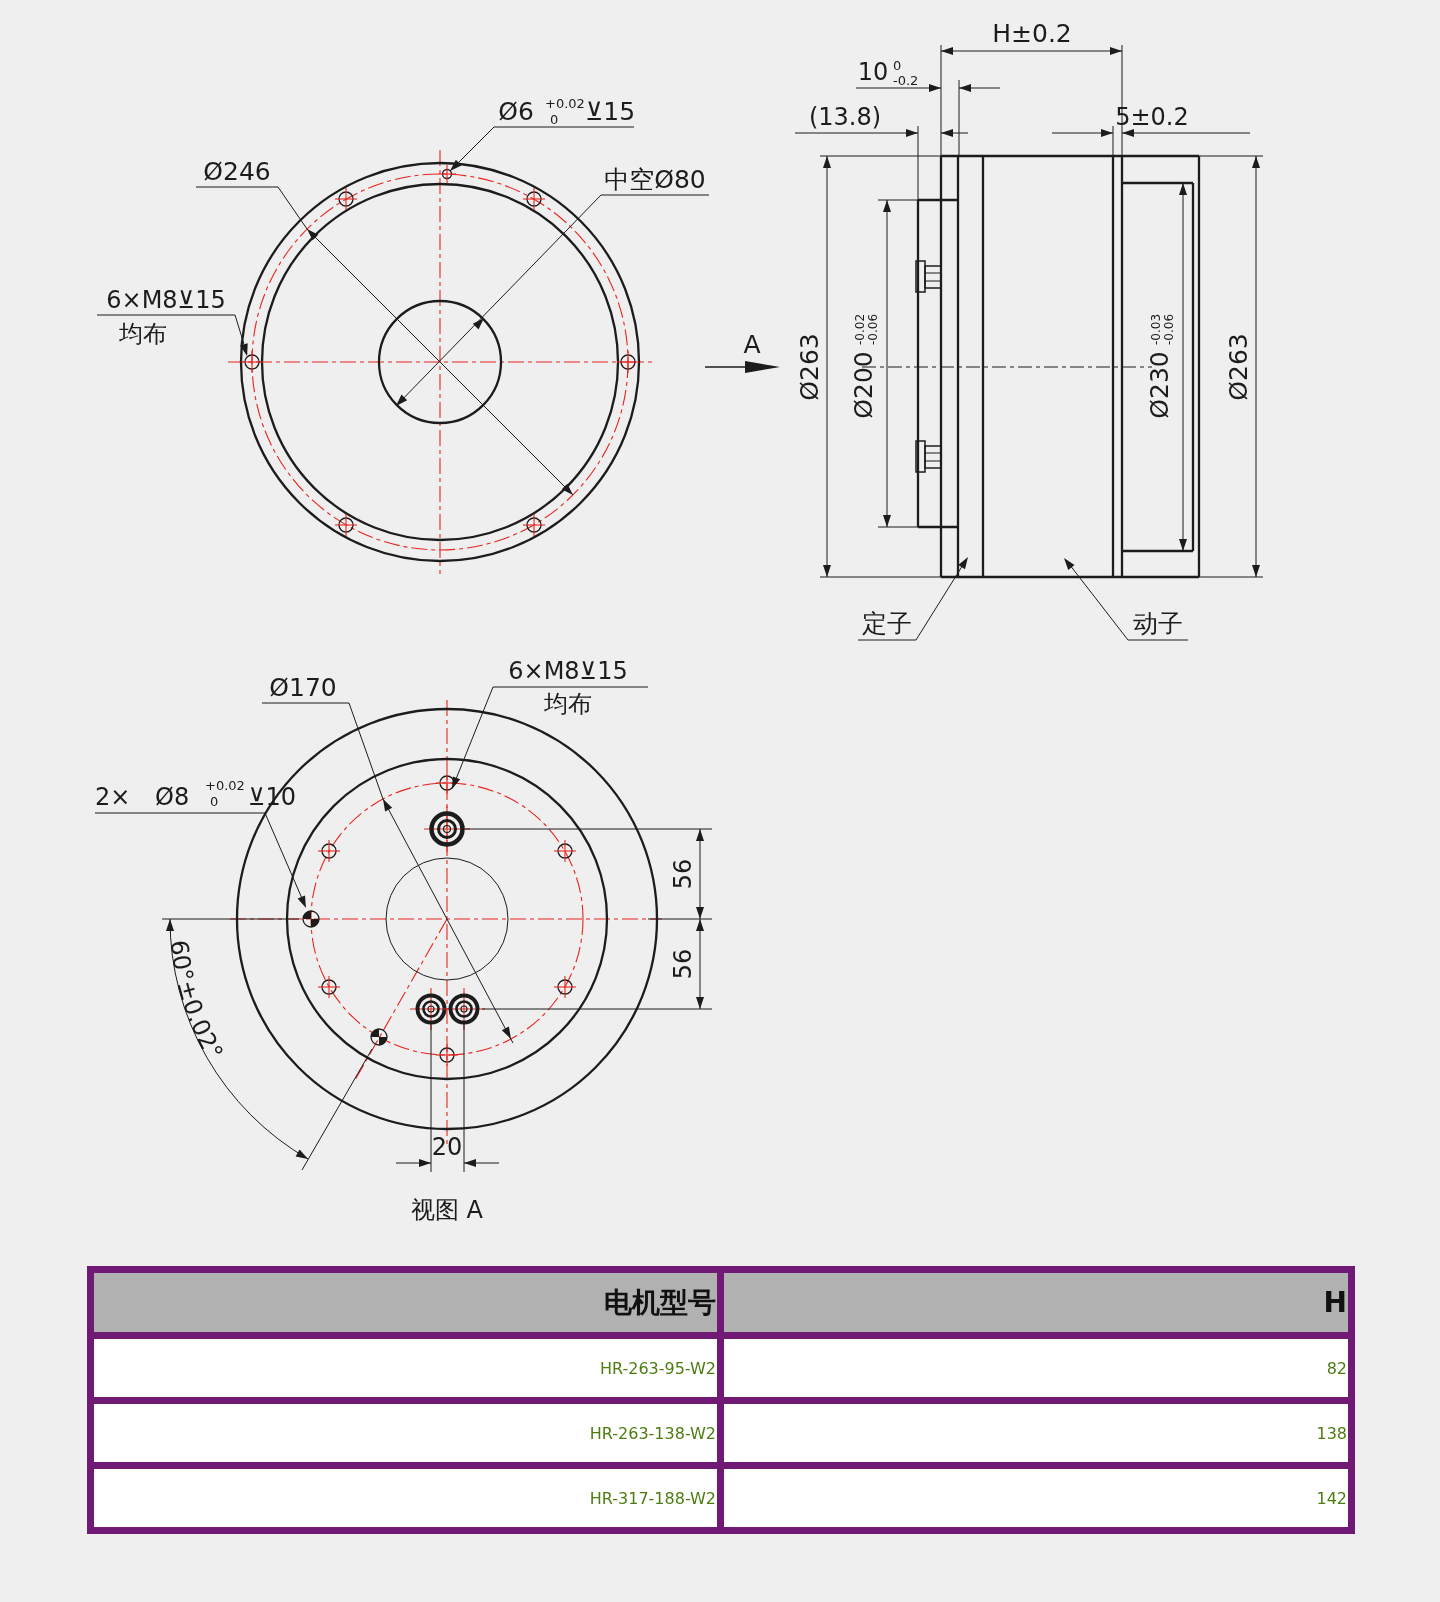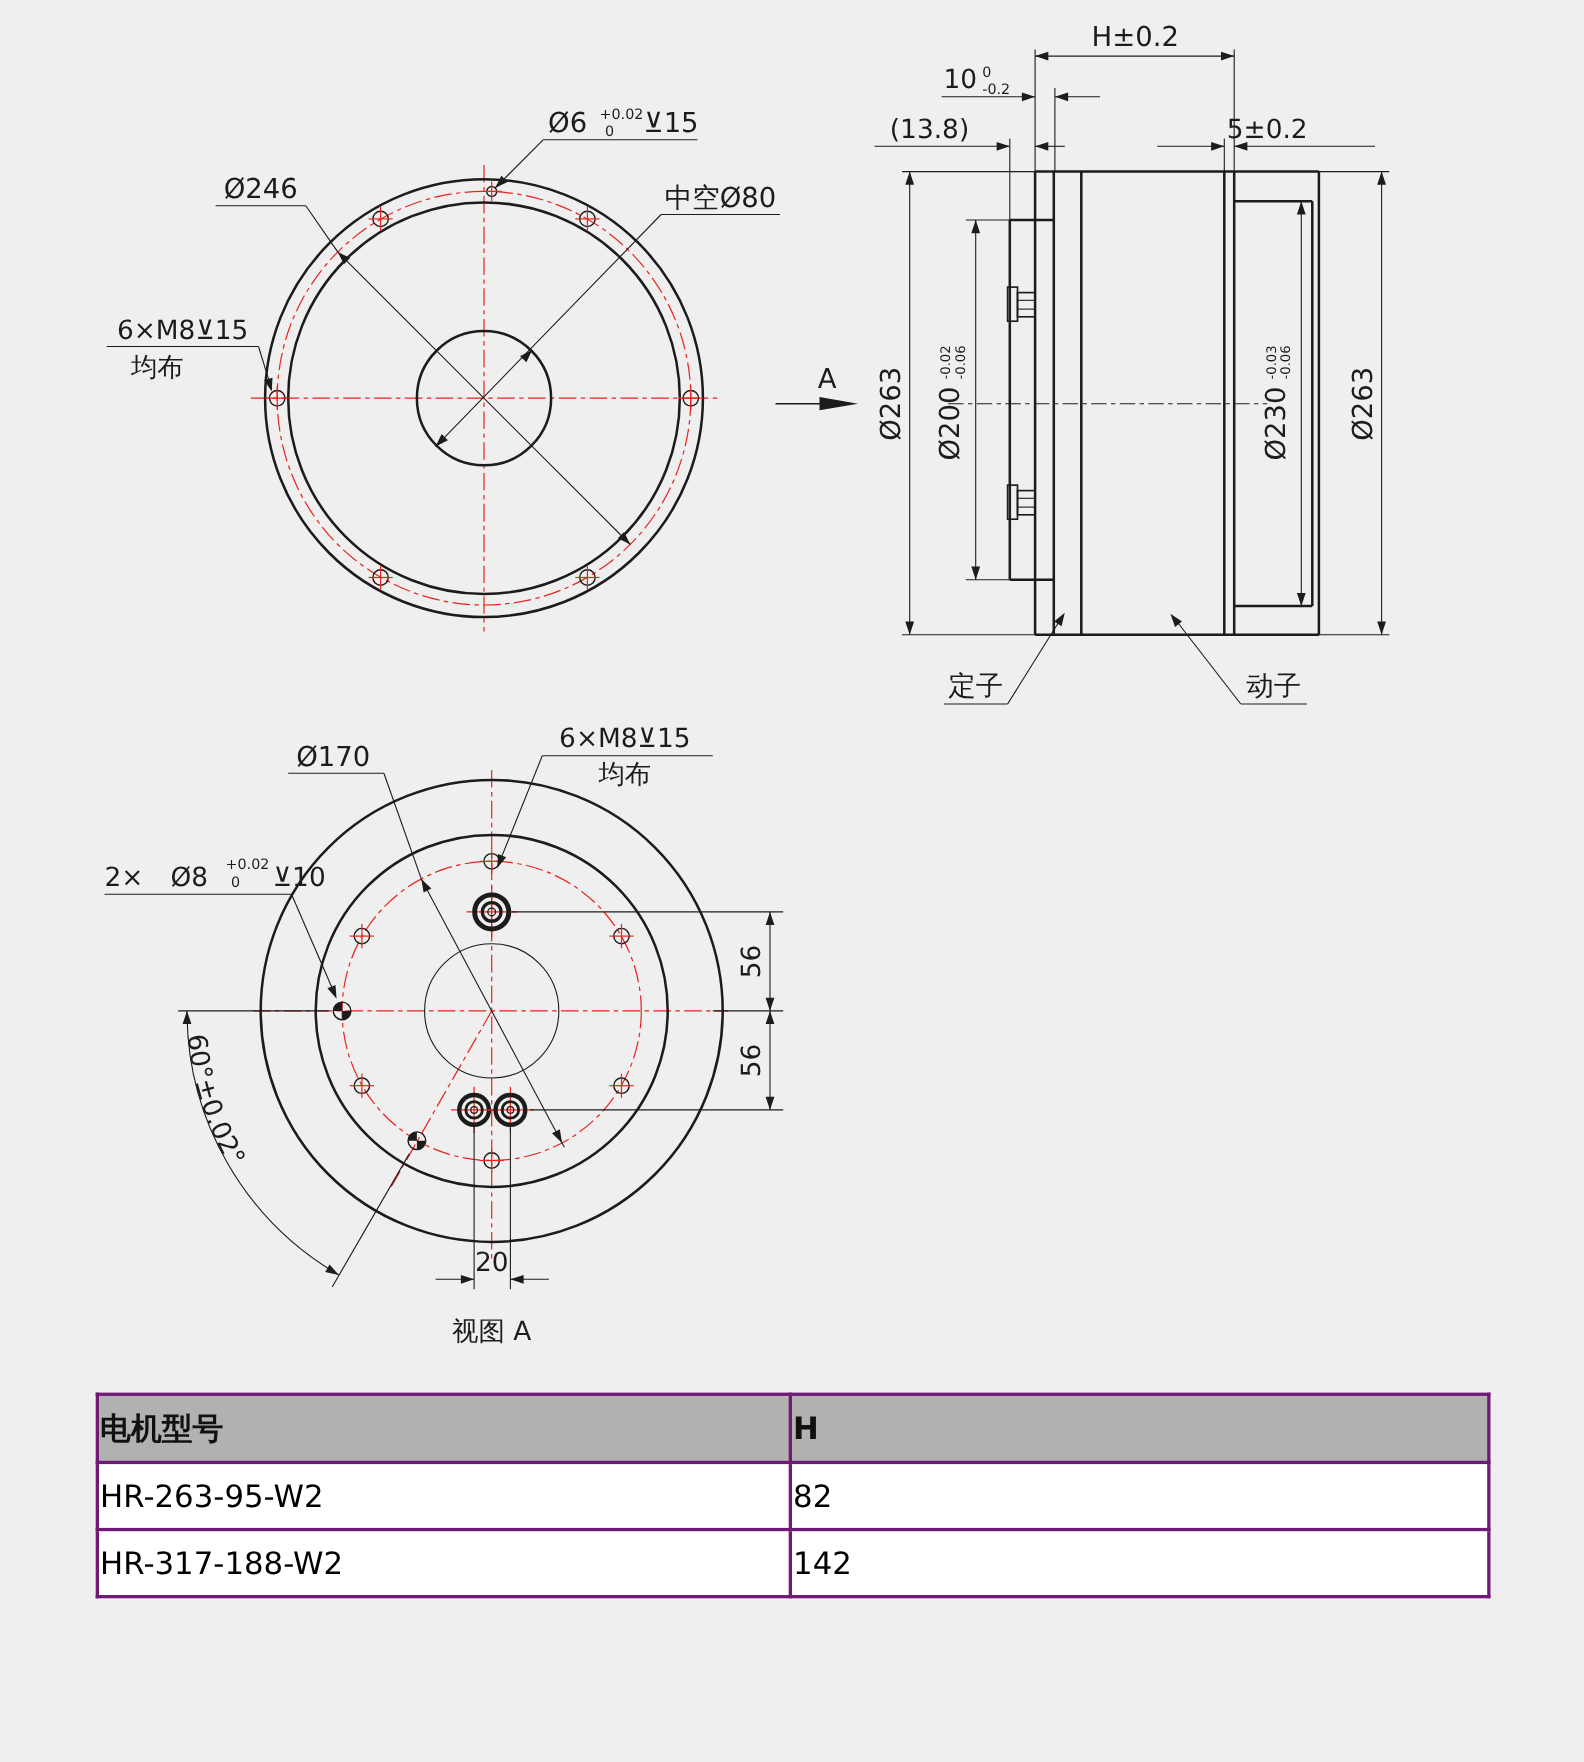--- a/index.html
+++ b/index.html
@@ -24,27 +24,27 @@
   .t12{font-size:12px;}
   .holecircle{fill:none;stroke:#1c1c1c;stroke-width:1.3;}
 
   
   .spec-table{
     position:absolute;left:87px;top:1266px;width:1268px;
     border-collapse:collapse;table-layout:fixed;
     background:#ffffff;
   }
   .spec-table th,.spec-table td{
-    border:3px solid #701a75;text-align:left;vertical-align:middle;
+    border:7px solid #701a75;text-align:right;vertical-align:middle;
   }
   .spec-table{border:2px solid #3c3c3c;}
   .spec-table th{
     background:#b1b1b1;height:57px;font-size:28px;font-weight:bold;color:#111;
   }
-  .spec-table td{height:56px;font-size:28px;color:#000000;font-weight:normal;}
+  .spec-table td{height:56px;font-size:16px;color:#4d7c0f;font-weight:normal;}
   .col-model{width:630px;}
 </style>
 </head>
 <body>
 
 <svg width="1440" height="1602" viewBox="0 0 1440 1602">
   <defs>
     <path id="arr" d="M0,0 L-12,-4 L-12,4 Z"></path>
     <path id="arcdim" d="M 170,919 A 277,277 0 0 0 308,1159" fill="none"></path>
   </defs>
@@ -426,17 +426,21 @@
       <th>电机型号</th>
       <th>H</th>
     </tr>
   </thead>
   <tbody>
     <tr>
       <td>HR-263-95-W2</td>
       <td>82</td>
     </tr>
     <tr>
+      <td>HR-263-138-W2</td>
+      <td>138</td>
+    </tr>
+    <tr>
       <td>HR-317-188-W2</td>
       <td>142</td>
     </tr>
   </tbody>
 </table>
 
 </body></html>

